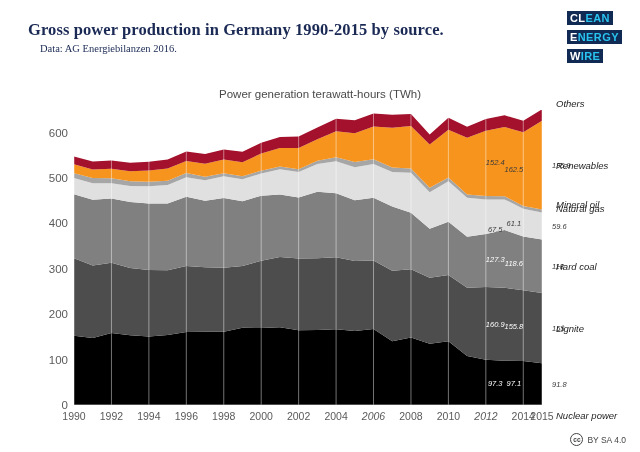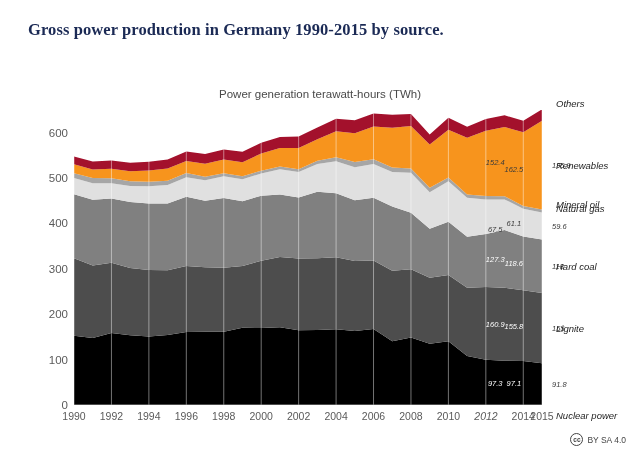--- a/index.html
+++ b/index.html
@@ -160,21 +160,27 @@
     font-weight: bold;
   }
 </style>
 </head>
 <body>
 
 <div id="page">
 
   <div id="header">
     <div id="title">Gross power production in Germany 1990-2015 by source.</div>
-
+    <div id="subtitle">Data: AG Energiebilanzen 2016.</div>
+
+    <div id="logo">
+      <div class="logo-row"><span>CL</span><span class="hl">EAN</span></div>
+      <div class="logo-row"><span>E</span><span class="hl">NERGY</span></div>
+      <div class="logo-row"><span>W</span><span class="hl">IRE</span></div>
+    </div>
   </div>
 
   <div id="chart-wrap">
 
     <div id="chart-title">Power generation terawatt-hours (TWh)</div>
 
     <div id="ylabels">
         <div class="ytick-label" style="top: 295px;">0</div>
         <div class="ytick-label" style="top: 249.615px;">100</div>
         <div class="ytick-label" style="top: 204.231px;">200</div>
@@ -235,21 +241,21 @@
 
     <div id="xlabels">
         <div class="xtick-label" style="left: 0px;">1990</div>
         <div class="xtick-label" style="left: 37.44px;">1992</div>
         <div class="xtick-label" style="left: 74.88px;">1994</div>
         <div class="xtick-label" style="left: 112.32px;">1996</div>
         <div class="xtick-label" style="left: 149.76px;">1998</div>
         <div class="xtick-label" style="left: 187.2px;">2000</div>
         <div class="xtick-label" style="left: 224.64px;">2002</div>
         <div class="xtick-label" style="left: 262.08px;">2004</div>
-        <div class="xtick-label" style="left: 299.52px;">2006</div>
+        <div class="xtick-label" style="left: 299.52px; font-style: italic;">2006</div>
         <div class="xtick-label" style="left: 336.96px;">2008</div>
         <div class="xtick-label" style="left: 374.4px;">2010</div>
         <div class="xtick-label" style="left: 412px; font-style: italic;">2012</div>
         <div class="xtick-label" style="left: 449.28px;">2014</div>
         <div class="xtick-label" style="left: 468px;">2015</div>
       </div>
 
     <div id="legend">
         <div class="legend-item" style="top: -6.68077px;">Others</div>
         <div class="legend-item" style="top: 55.1196px;">Renewables</div>

